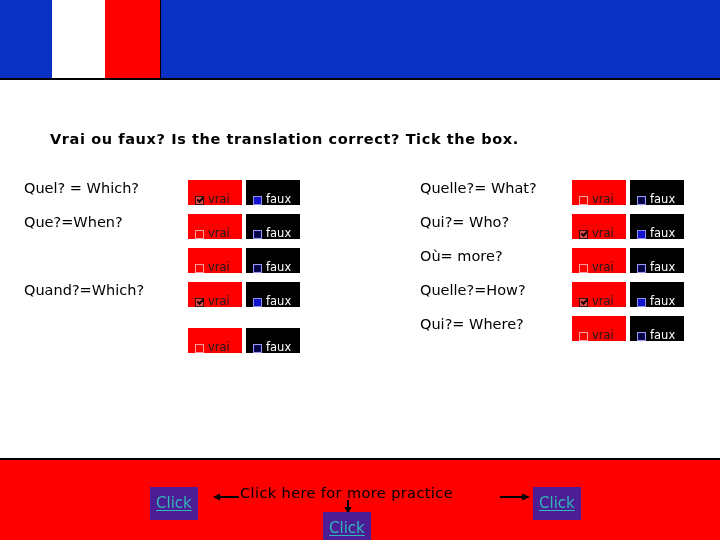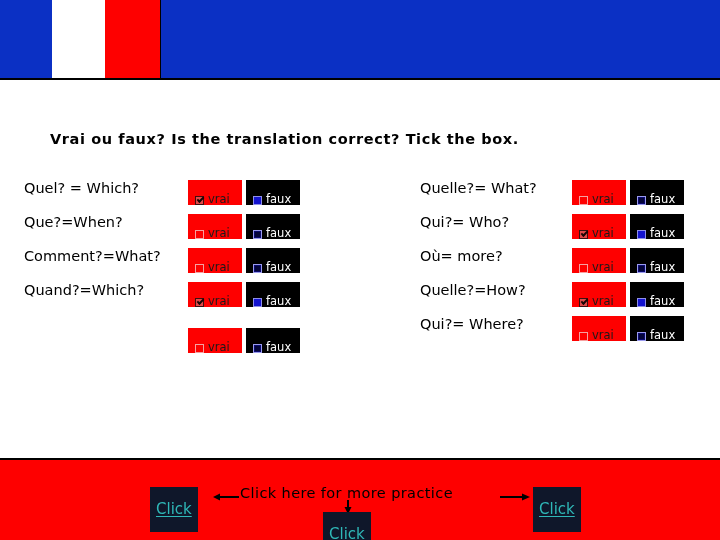--- a/index.html
+++ b/index.html
@@ -153,27 +153,27 @@
     left: 0;
     top: 458px;
     width: 720px;
     height: 82px;
     background: #fe0000;
     border-top: 2px solid #000000;
     box-sizing: border-box;
   }
   .click-link {
     position: absolute;
-    background: #0f172a;
+    background: #4c1d95;
     color: #2fb8b8;
     font-family: "DejaVu Sans", sans-serif;
     font-size: 15px;
     text-decoration: underline;
     text-underline-offset: 2px;
-    padding: 14px 6px;
+    padding: 8px 6px;
     line-height: 17px;
   }
   #click-left   { left: 150px; top: 487px; }
   #click-middle { left: 323px; top: 512px; }
   #click-right  { left: 533px; top: 487px; }
 
   #footer-text {
     position: absolute;
     left: 240px;
     top: 485px;
@@ -226,21 +226,20 @@
             <span class="cbx"></span>
             <span class="ans-label">vrai</span>
           </div>
           <div class="answer-box faux">
             <span class="cbx checked"></span>
             <span class="ans-label">faux</span>
           </div>
         </div>
       </div>
       <div class="quiz-row">
-        <div class="q-text">Comment?=What?</div>
         <div class="answers">
           <div class="answer-box vrai">
             <span class="cbx"></span>
             <span class="ans-label">vrai</span>
           </div>
           <div class="answer-box faux">
             <span class="cbx checked"></span>
             <span class="ans-label">faux</span>
           </div>
         </div>

